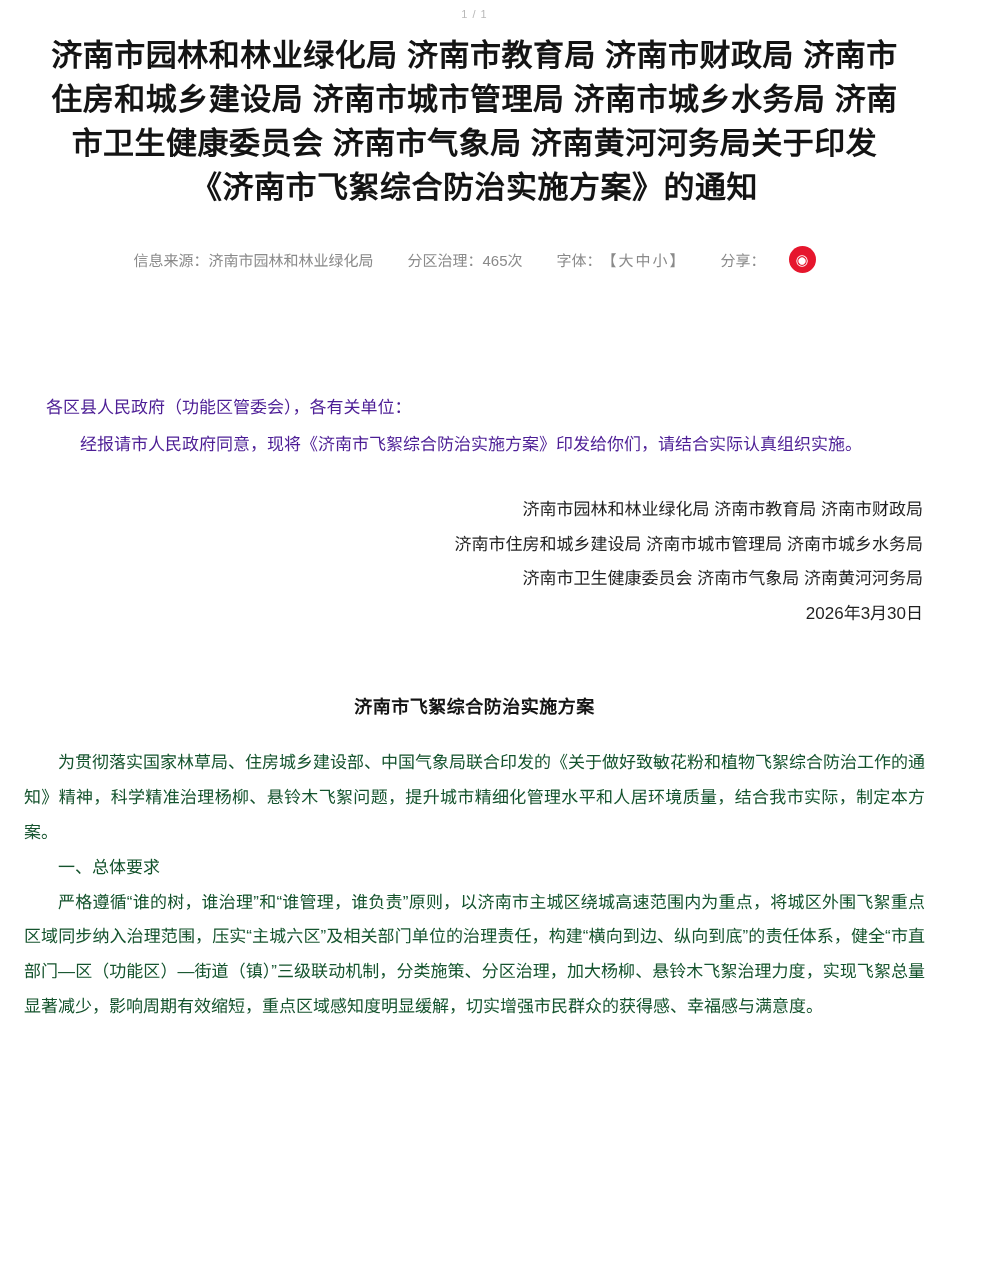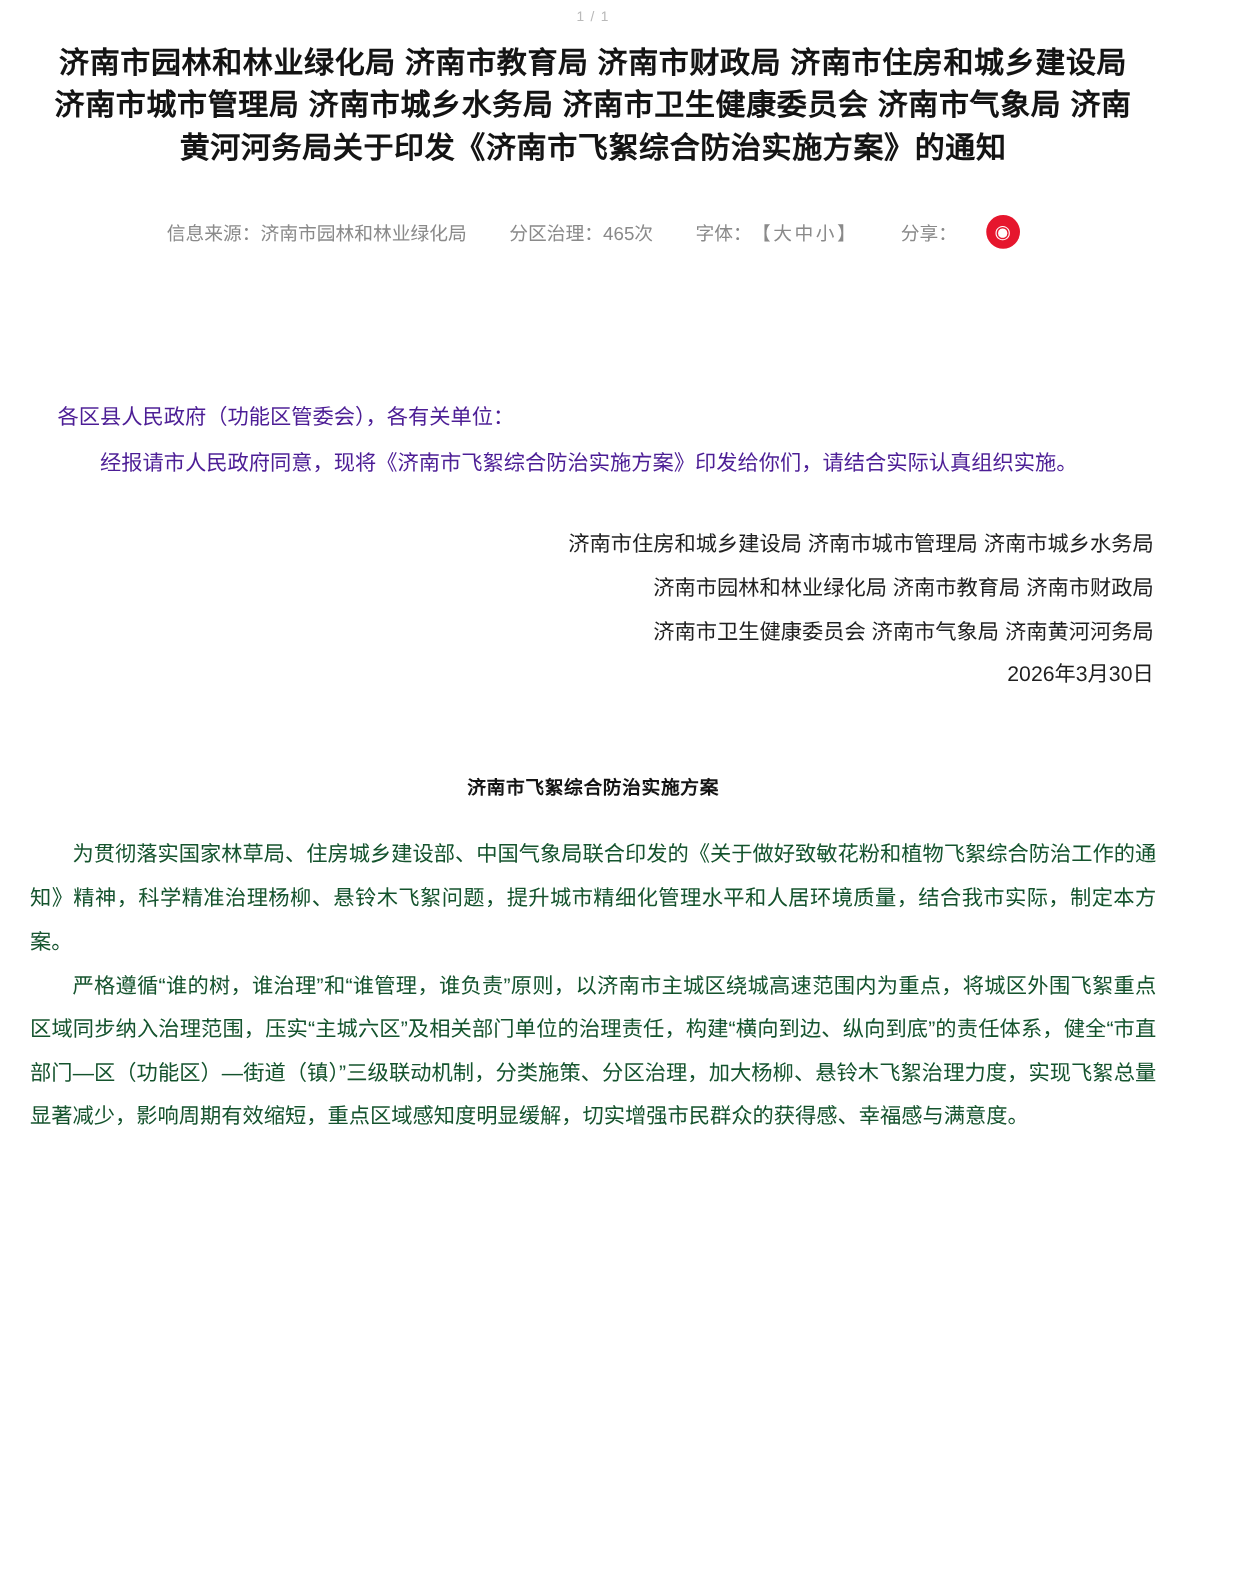--- a/index.html
+++ b/index.html
@@ -26,21 +26,21 @@
     text-align: center;
     font-size: 11px;
     color: #b9b9b9;
     letter-spacing: 1px;
     padding-top: 6px;
     height: 16px;
     line-height: 16px;
   }
   .doc-title {
     margin: 12px 18px 0 18px;
-    font-size: 24px;
+    font-size: 31px;
     line-height: 1.42;
     font-weight: bold;
     text-align: center;
     color: #141414;
     letter-spacing: 0.5px;
   }
   .meta-bar {
     margin: 36px 0 0 0;
     padding: 0 36px;
     display: flex;
@@ -99,21 +99,21 @@
     margin-top: 30px;
     text-align: right;
     font-size: 17px;
     line-height: 2.05;
     color: #1f1f1f;
   }
   .sign-block div { padding-right: 2px; }
   .section-title {
     margin-top: 60px;
     text-align: center;
-    font-size: 15px;
+    font-size: 18px;
     font-weight: bold;
     color: #141414;
     letter-spacing: 0.5px;
   }
   .section-body {
     margin-top: 28px;
     font-size: 17px;
     line-height: 2.05;
     color: #14532d;
   }
@@ -157,26 +157,27 @@
       <span class="weibo-icon">◉</span>
     </div>
   </div>
 
   <div class="body-wrap">
     <p>各区县人民政府（功能区管委会），各有关单位：</p>
     <p class="indent2">经报请市人民政府同意，现将《济南市飞絮综合防治实施方案》印发给你们，请结合实际认真组织实施。</p>
   </div>
 
   <div class="sign-block">
+    <div>济南市园林和林业绿化局 济南市教育局 济南市财政局</div>
     <div>济南市住房和城乡建设局 济南市城市管理局 济南市城乡水务局</div>
-    <div>济南市园林和林业绿化局 济南市教育局 济南市财政局</div>
     <div>济南市卫生健康委员会 济南市气象局 济南黄河河务局</div>
     <div>2026年3月30日</div>
   </div>
 
   <div class="section-title">济南市飞絮综合防治实施方案</div>
 
   <div class="section-body">
     <p>为贯彻落实国家林草局、住房城乡建设部、中国气象局联合印发的《关于做好致敏花粉和植物飞絮综合防治工作的通知》精神，科学精准治理杨柳、悬铃木飞絮问题，提升城市精细化管理水平和人居环境质量，结合我市实际，制定本方案。</p>
+    <p class="sub-head">一、总体要求</p>
     <p>严格遵循“谁的树，谁治理”和“谁管理，谁负责”原则，以济南市主城区绕城高速范围内为重点，将城区外围飞絮重点区域同步纳入治理范围，压实“主城六区”及相关部门单位的治理责任，构建“横向到边、纵向到底”的责任体系，健全“市直部门—区（功能区）—街道（镇）”三级联动机制，分类施策、分区治理，加大杨柳、悬铃木飞絮治理力度，实现飞絮总量显著减少，影响周期有效缩短，重点区域感知度明显缓解，切实增强市民群众的获得感、幸福感与满意度。</p>
   </div>
 
 </div>
 
 </body></html>

